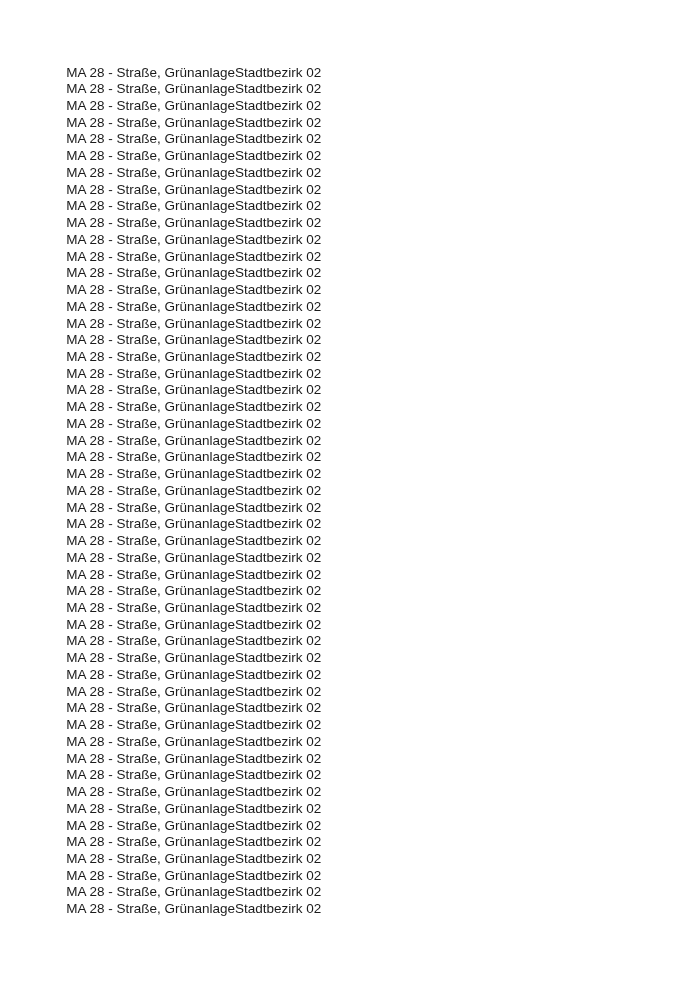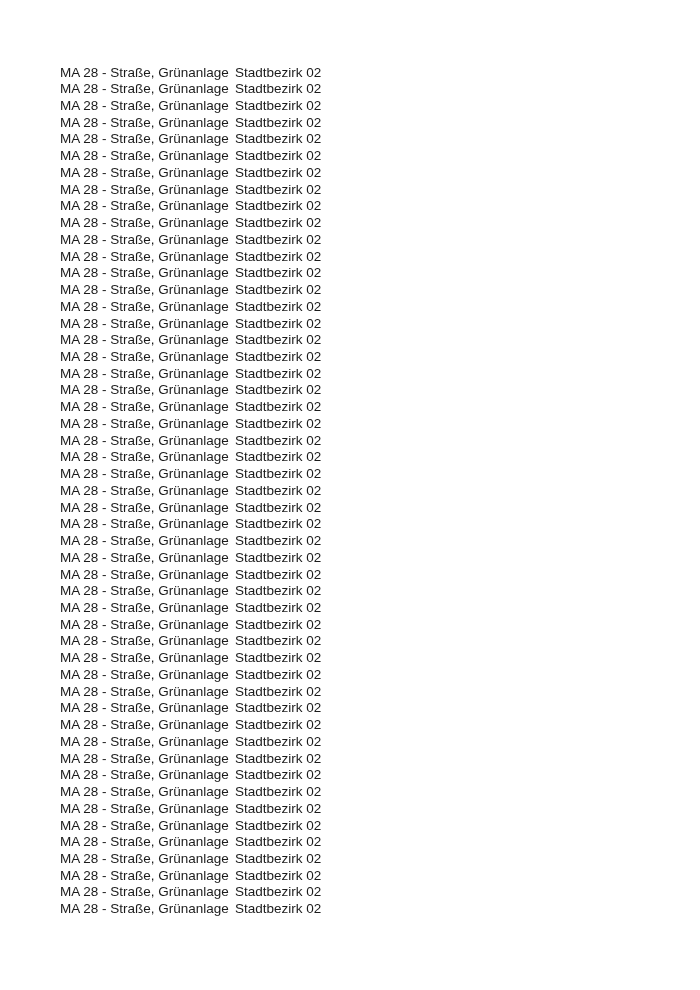--- a/index.html
+++ b/index.html
@@ -30,20 +30,21 @@
     height: 16.74px;
     line-height: 16.74px;
     font-size: 13.5px;
     color: var(--text-color, #1b1b1b);
   }
   .cell {
     display: block;
   }
   .col-category {
     width: 175px;
+    text-align: right;
   }
   .col-district {
     width: auto;
   }
 </style>
 </head>
 <body>
 
 <div class="page">
   <div class="list">

